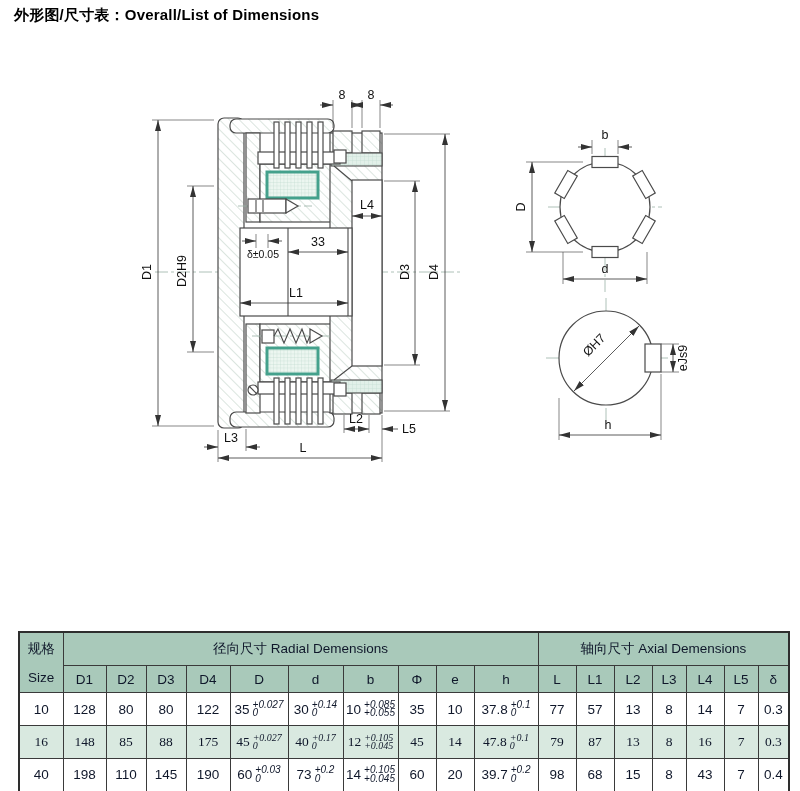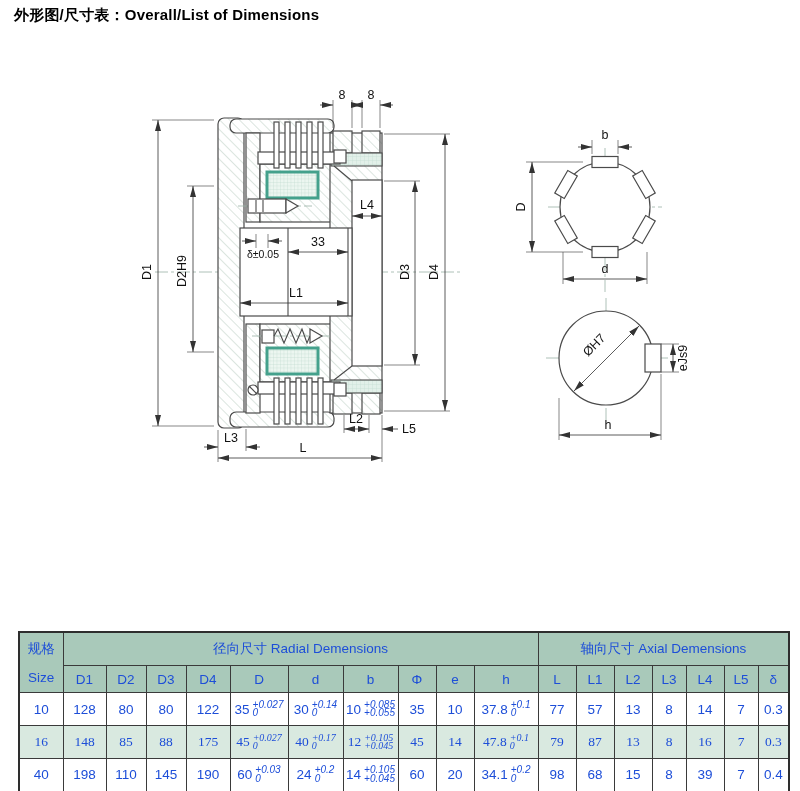--- a/index.html
+++ b/index.html
@@ -19,21 +19,21 @@
   .edge{stroke:#4a4a4a;stroke-width:1.1;fill:none;}
   .dim{stroke:#333;stroke-width:0.8;fill:none;}
   .ext{stroke:#555;stroke-width:0.7;fill:none;}
   .cl{stroke:#9ab1a6;stroke-width:0.8;fill:none;stroke-dasharray:13 3 3 3;}
   .dlabel{font-family:"Liberation Sans",sans-serif;font-size:12.5px;fill:#111;}
   .dlabel-sm{font-family:"Liberation Sans",sans-serif;font-size:10.5px;fill:#111;}
 
   
   .tbl-wrap{position:absolute;left:18px;top:631px;}
   table.dims{border-collapse:collapse;table-layout:fixed;width:770px;
-    font-family:"Liberation Sans",sans-serif;color:#1d4ed8;}
+    font-family:"Liberation Sans",sans-serif;color:#0f172a;}
   table.dims td{border:1.6px solid #3a3a3a;text-align:center;vertical-align:middle;
     padding:0;font-size:13.5px;background:#fff;overflow:hidden;}
   table.dims{border:2.4px solid #2e2e2e;}
   tr.hrow1 td{background:#a9c9ba;height:32px;font-size:13.5px;}
   tr.hrow2 td{background:#a9c9ba;height:26px;font-size:13.5px;}
   td.sizecell{background:#a9c9ba;}
   td.sizecell div{line-height:29px;font-size:13.5px;}
   tr.drow{height:33px;}
   tr.drow.alt td{background:#d9e9e0;font-family:Liberation Serif, serif;}
   .tol-cell{display:flex;align-items:center;justify-content:center;gap:3px;line-height:normal;}
@@ -417,51 +417,51 @@
               <span class="tol-cell">
                 <span class="tol-main">60</span>
                 <span class="tol-stack">
                   <i>+0.03</i>
                   <i>0</i>
                 </span>
               </span>
             </td>
         <td>
               <span class="tol-cell">
-                <span class="tol-main">24</span>
+                <span class="tol-main">73</span>
                 <span class="tol-stack">
                   <i>+0.2</i>
                   <i>0</i>
                 </span>
               </span>
             </td>
         <td>
               <span class="tol-cell">
                 <span class="tol-main">14</span>
                 <span class="tol-stack">
                   <i>+0.105</i>
                   <i>+0.045</i>
                 </span>
               </span>
             </td>
         <td>60</td>
         <td>20</td>
         <td>
               <span class="tol-cell">
-                <span class="tol-main">34.1</span>
+                <span class="tol-main">39.7</span>
                 <span class="tol-stack">
                   <i>+0.2</i>
                   <i>0</i>
                 </span>
               </span>
             </td>
         <td>98</td>
         <td>68</td>
         <td>15</td>
         <td>8</td>
-        <td>39</td>
+        <td>43</td>
         <td>7</td>
         <td>0.4</td>
       </tr>
     </tbody>
       </table>
   </div>
 </div>
 
 </body></html>

